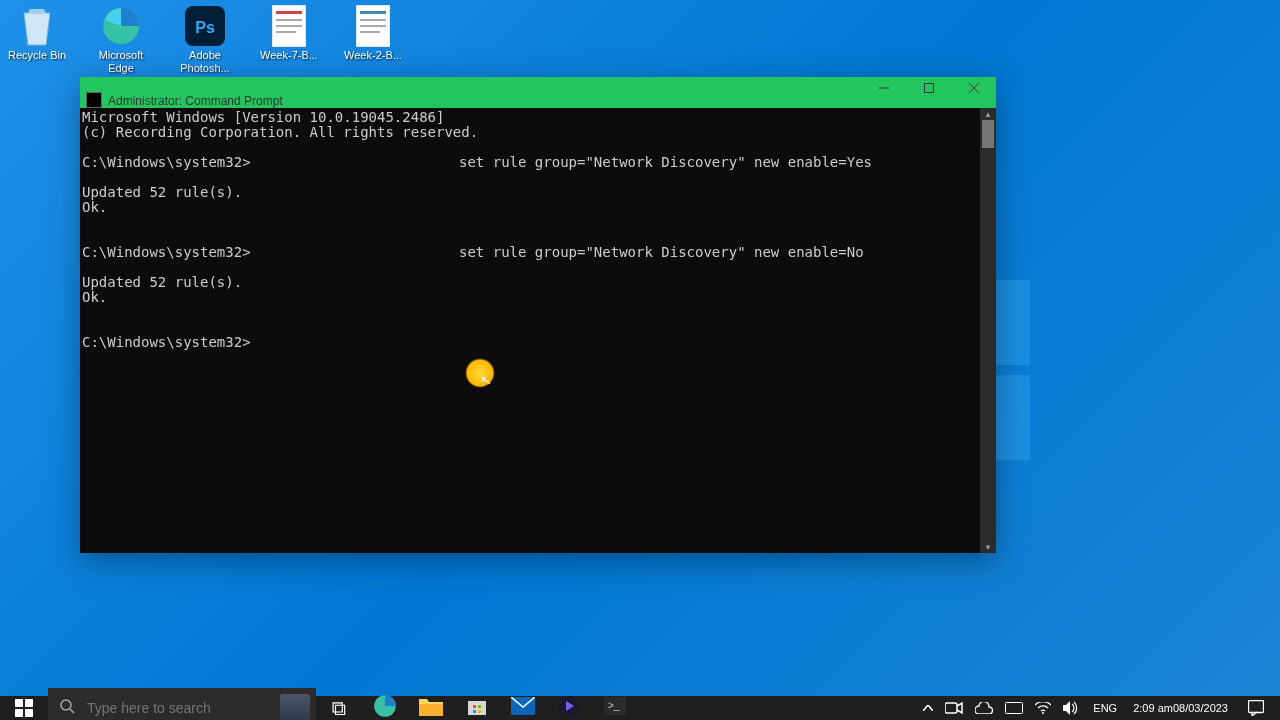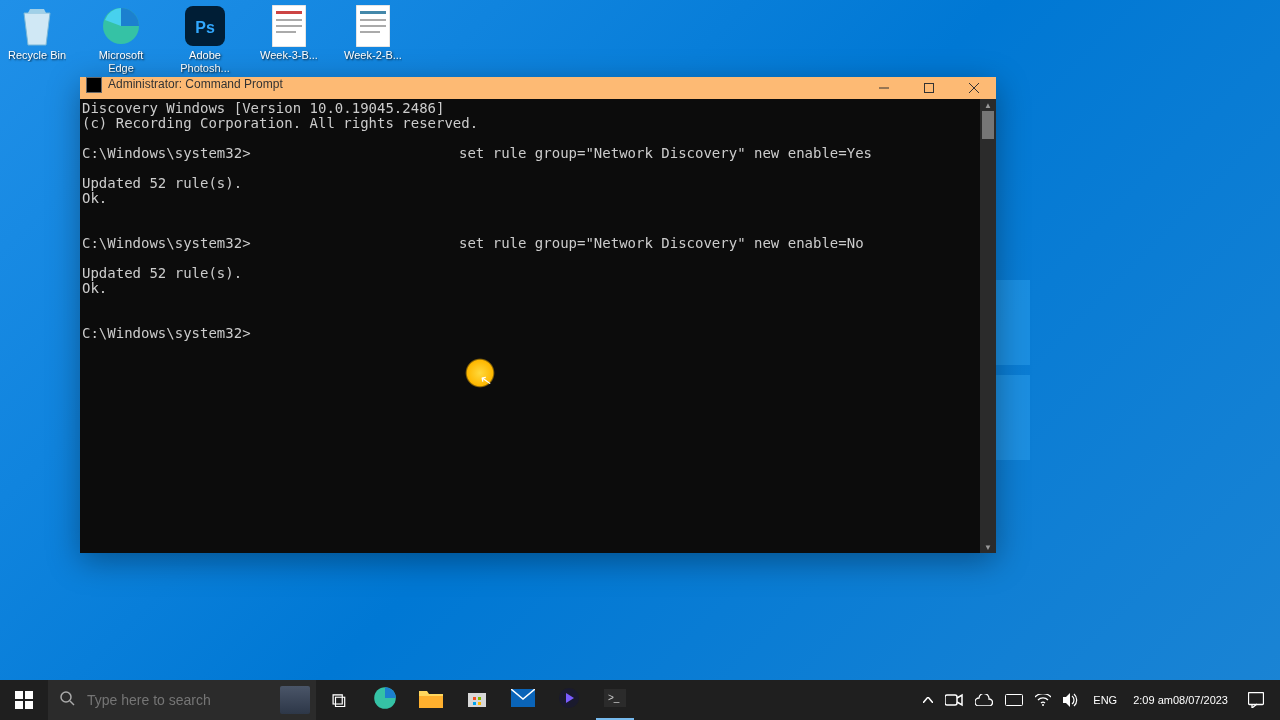--- a/index.html
+++ b/index.html
@@ -79,24 +79,24 @@
   top: 77px;
   left: 80px;
   width: 916px;
   height: 476px;
   background: white;
   box-shadow: 0 8px 30px rgba(0,0,0,0.35);
   display: flex;
   flex-direction: column;
 }
 .titlebar {
-  height: 22px;
-  background: #fdba74;
-  display: flex;
-  align-items: flex-start;
+  height: 31px;
+  background: #22c55e;
+  display: flex;
+  align-items: flex-end;
   padding-left: 6px;
 }
 .titlebar-icon {
   width: 16px;
   height: 16px;
   background: #000;
   border: 1px solid #666;
   margin-right: 6px;
 }
 .titlebar-title {
@@ -187,21 +187,21 @@
   pointer-events: none;
   transform: rotate(-10deg);
 }
 
 
 .taskbar {
   position: absolute;
   bottom: 0;
   left: 0;
   right: 0;
-  height: 40px;
+  height: 24px;
   background: #1f1f1f;
   display: flex;
   align-items: center;
   margin-top: 28px;
 }
 .start-btn {
   width: 48px;
   height: 40px;
   display: flex;
   align-items: center;
@@ -340,21 +340,21 @@
   <div class="desktop-icon">
     <div class="icon-img">
       <svg width="34" height="42" viewBox="0 0 34 42">
           <rect width="34" height="42" fill="white" stroke="#ccc"></rect>
           <rect x="4" y="6" width="26" height="3" fill="#c44"></rect>
           <rect x="4" y="14" width="26" height="2" fill="#aaa"></rect>
           <rect x="4" y="20" width="26" height="2" fill="#aaa"></rect>
           <rect x="4" y="26" width="20" height="2" fill="#aaa"></rect>
         </svg>
     </div>
-    <div class="icon-label">Week-3-B...</div>
+    <div class="icon-label">Week-7-B...</div>
   </div>
   <div class="desktop-icon">
     <div class="icon-img">
       <svg width="34" height="42" viewBox="0 0 34 42">
           <rect width="34" height="42" fill="white" stroke="#ccc"></rect>
           <rect x="4" y="6" width="26" height="3" fill="#48a"></rect>
           <rect x="4" y="14" width="26" height="2" fill="#aaa"></rect>
           <rect x="4" y="20" width="26" height="2" fill="#aaa"></rect>
           <rect x="4" y="26" width="20" height="2" fill="#aaa"></rect>
         </svg>
@@ -380,21 +380,21 @@
       </div>
       <div class="tb-btn close">
         <svg width="10" height="10">
             <line x1="0" y1="0" x2="10" y2="10" stroke="#333" stroke-width="1"></line>
             <line x1="10" y1="0" x2="0" y2="10" stroke="#333" stroke-width="1"></line>
           </svg>
       </div>
     </div>
   </div>
   <div class="cmd-body">
-    <div class="cmd-content"><span>Discovery Windows [Version 10.0.19045.2486]</span>
+    <div class="cmd-content"><span>Microsoft Windows [Version 10.0.19045.2486]</span>
 <span>(c) Recording Corporation. All rights reserved.</span>
 
 <span>C:\Windows\system32&gt;</span><span class="redacted"></span><span> set rule group="Network Discovery" new enable=Yes</span>
 
 <span>Updated 52 rule(s).</span>
 <span>Ok.</span>
 
 
 <span>C:\Windows\system32&gt;</span><span class="redacted"></span><span> set rule group="Network Discovery" new enable=No</span>
 
@@ -525,21 +525,21 @@
     <div class="tray-icon">
       <svg width="16" height="14" viewBox="0 0 16 14">
           <path d="M0 4 L3 4 L7 0 L7 14 L3 10 L0 10 Z" fill="white"></path>
           <path d="M9 3 A5 5 0 0 1 9 11" fill="none" stroke="white" stroke-width="1.2"></path>
           <path d="M11 1 A8 8 0 0 1 11 13" fill="none" stroke="white" stroke-width="1.2"></path>
         </svg>
     </div>
     <div class="tray-icon tray-lang">ENG</div>
     <div class="tray-clock">
       <span>2:09 am</span>
-      <span>08/07/2023</span>
+      <span>08/03/2023</span>
     </div>
     <div class="tray-notif">
       <svg width="16" height="16" viewBox="0 0 16 16">
           <rect x="0.5" y="0.5" width="15" height="12" rx="1" fill="none" stroke="white" stroke-width="1.3"></rect>
           <path d="M4 12 L4 16 L9 12" fill="none" stroke="white" stroke-width="1.3"></path>
         </svg>
     </div>
   </div>
 </div>
 

